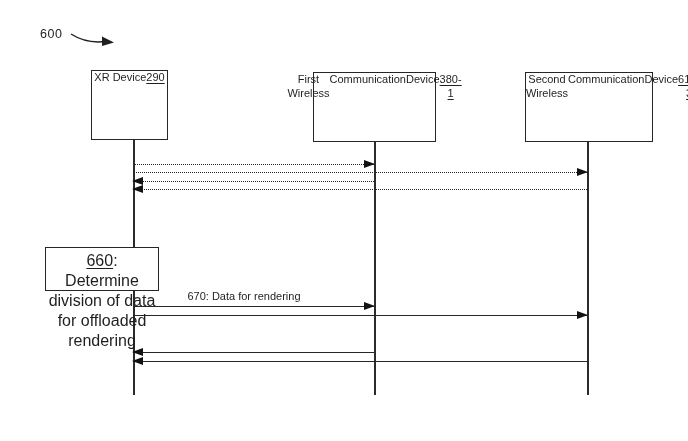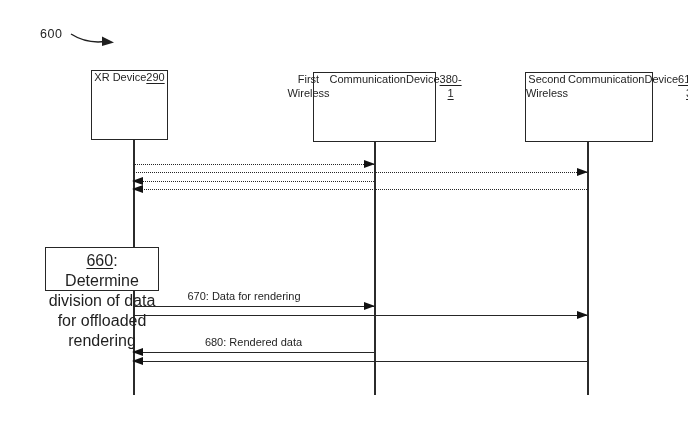--- a/index.html
+++ b/index.html
@@ -132,21 +132,20 @@
   </div>
 
   <div class="msg-label" style="left:133px; top:290px; width:222px;">670: Data for rendering</div>
   <div class="msg" style="left:133px; top:306px; width:241px;">
     <span class="head right"></span>
   </div>
   <div class="msg" style="left:133px; top:315px; width:454px;">
     <span class="head right"></span>
   </div>
 
-  <div class="msg-label" style="left:133px; top:336px; width:241px;">680: Rendered data</div>
   <div class="msg" style="left:133px; top:352px; width:241px;">
     <span class="head left"></span>
   </div>
   <div class="msg" style="left:133px; top:361px; width:454px;">
     <span class="head left"></span>
   </div>
 
 </div>
 
 </body></html>

